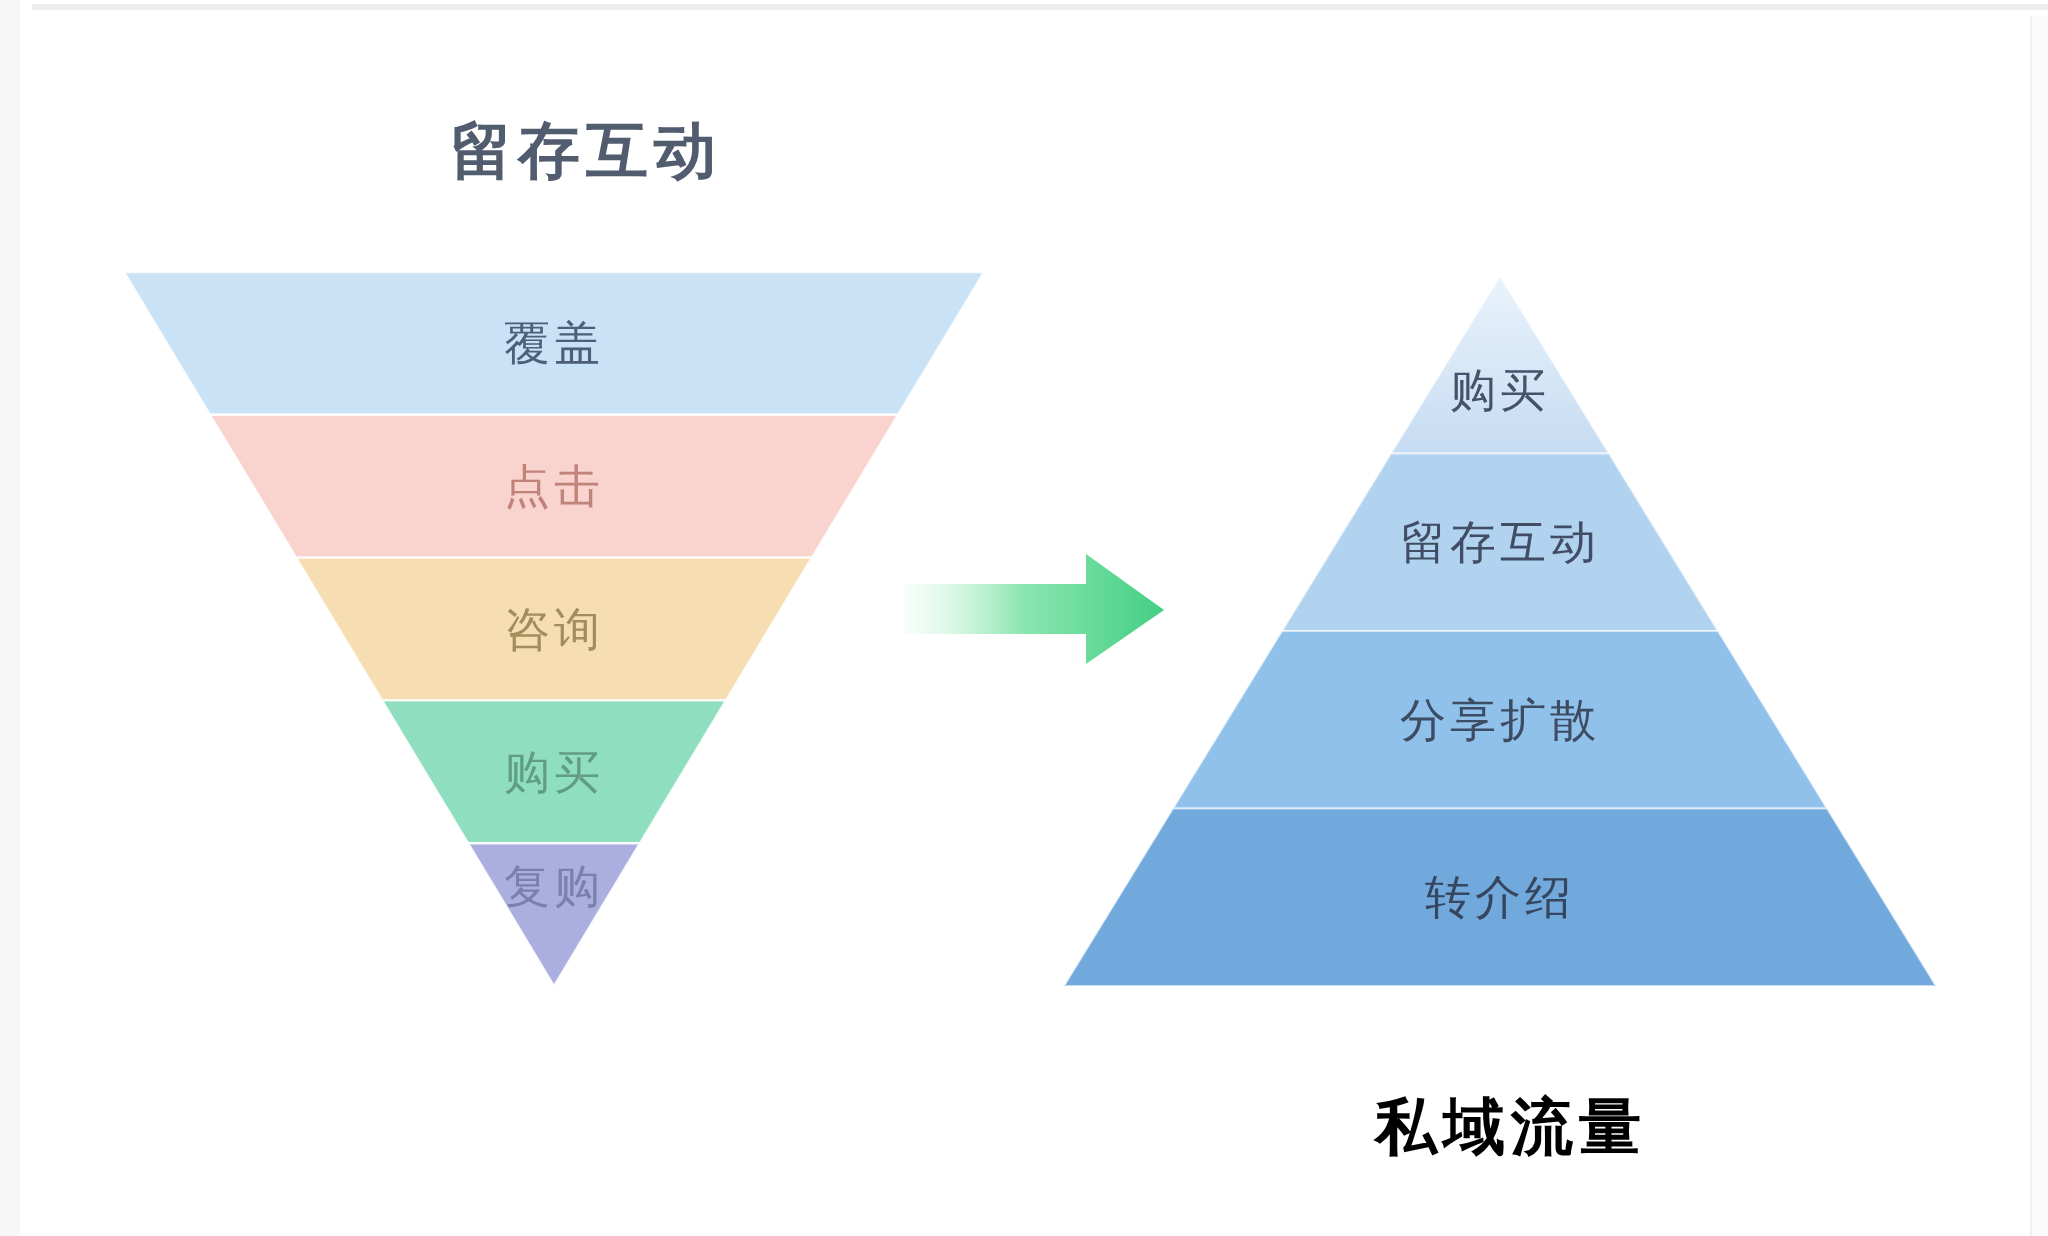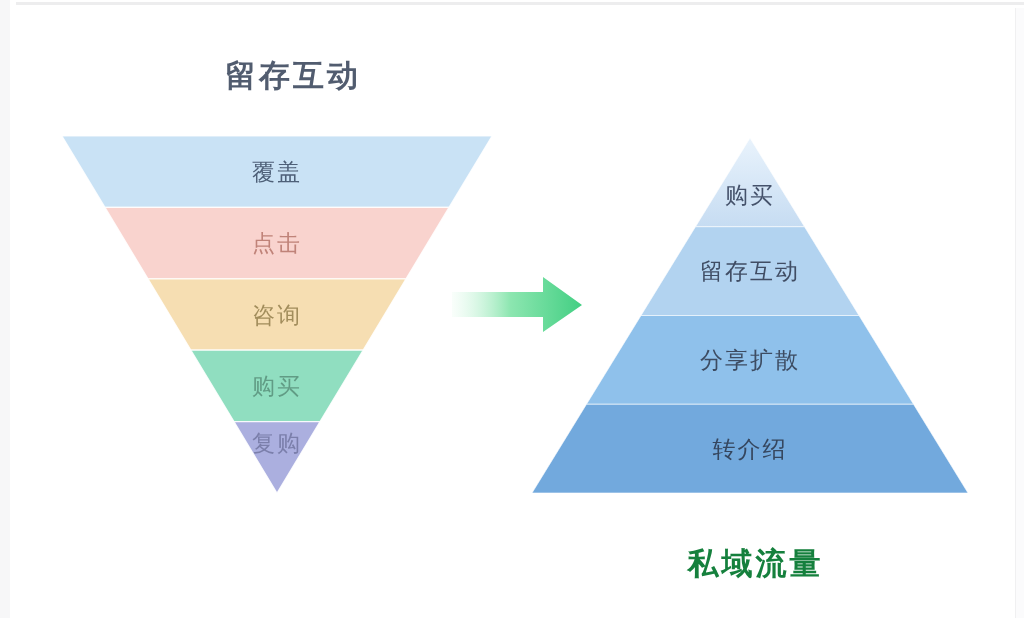--- a/index.html
+++ b/index.html
@@ -96,14 +96,14 @@
       <polygon points="750,138 804.5,226.75 695.5,226.75" fill="url(#pyrTop)" stroke="rgba(255,255,255,0.6)" stroke-width="1"></polygon>
       <text x="750" y="194.8" text-anchor="middle" dominant-baseline="central" font-size="23" letter-spacing="2" fill="#45526b">购买</text>
       <polygon points="695.5,226.75 804.5,226.75 859,315.5 641,315.5" fill="#b2d3f0" stroke="rgba(255,255,255,0.6)" stroke-width="1"></polygon>
       <text x="750" y="271.125" text-anchor="middle" dominant-baseline="central" font-size="23" letter-spacing="2" fill="#404d64">留存互动</text>
       <polygon points="641,315.5 859,315.5 913.5,404.25 586.5,404.25" fill="#8fc1eb" stroke="rgba(255,255,255,0.6)" stroke-width="1"></polygon>
       <text x="750" y="359.875" text-anchor="middle" dominant-baseline="central" font-size="23" letter-spacing="2" fill="#3d4c62">分享扩散</text>
       <polygon points="586.5,404.25 913.5,404.25 968,493 532,493" fill="#72a9dd" stroke="rgba(255,255,255,0.6)" stroke-width="1"></polygon>
       <text x="750" y="448.625" text-anchor="middle" dominant-baseline="central" font-size="23" letter-spacing="2" fill="#35465e">转介绍</text>
     </svg>
 
-  <div class="title title-right" style="color: #15803d;">私域流量</div>
+  <div class="title title-right" style="color: #000000;">私域流量</div>
 </div>
 
 </body></html>

